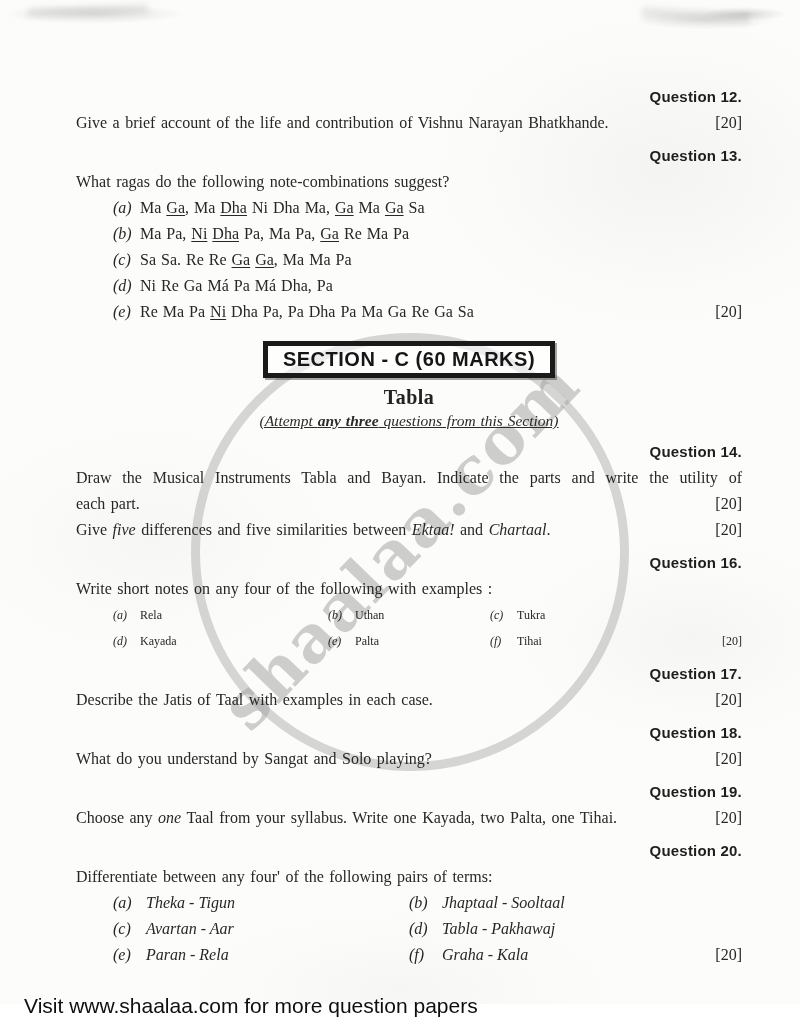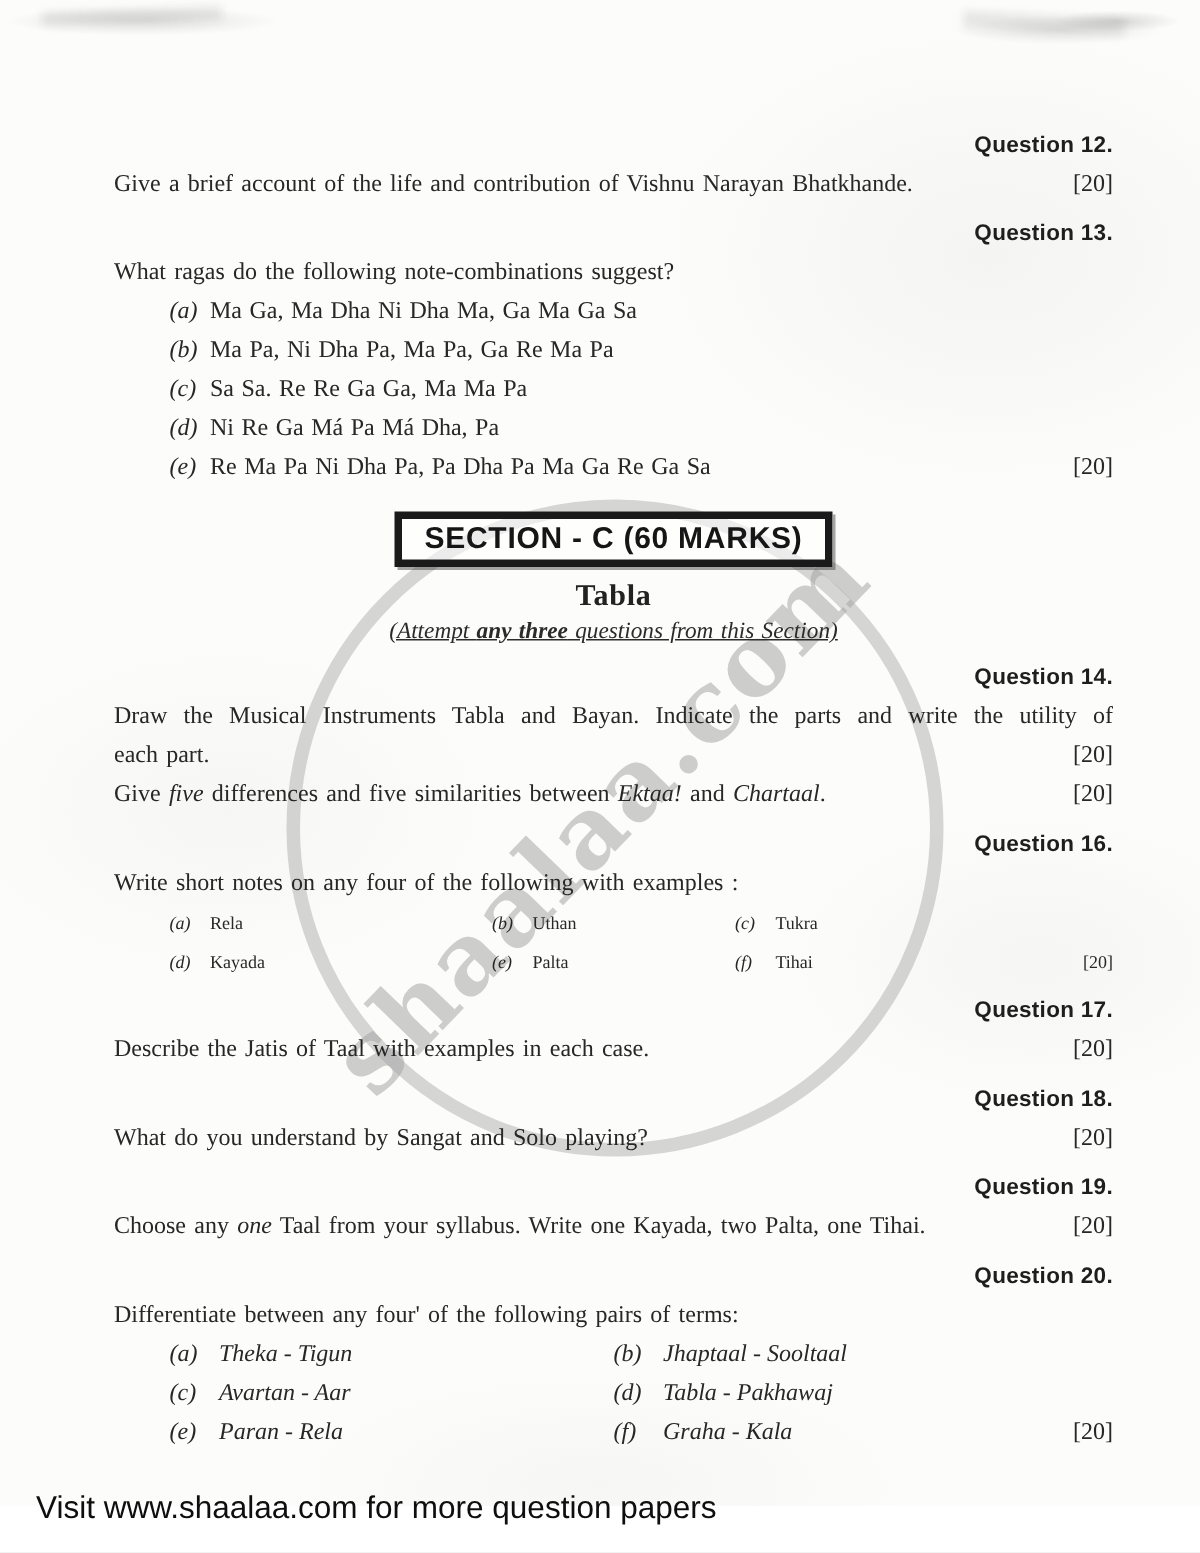--- a/index.html
+++ b/index.html
@@ -23,21 +23,21 @@
   
   .content{position:absolute;left:76px;top:88px;width:666px;z-index:2;}
   .q-title{font-family:"Liberation Sans","DejaVu Sans",sans-serif;font-weight:bold;font-size:15px;
            line-height:18px;margin:11px 0 4px;color:#1e1e1e;letter-spacing:.2px;text-align:right;}
   .content .first{margin-top:0;}
   .line{position:relative;line-height:26px;font-size:16px;word-spacing:1.5px;}
   .stretch{text-align:justify;text-align-last:justify;}
   .marks{position:absolute;right:0;top:0;font-style:normal;font-weight:normal;}
   .note-item{position:relative;padding-left:37px;line-height:26px;font-size:16px;word-spacing:1px;}
   .mk{display:inline-block;width:27px;font-style:italic;}
-  .u{text-underline-offset:2px;}
+  .u{text-decoration:underline;text-underline-offset:2px;}
   .i{font-style:italic;}
   .b{font-weight:bold;}
   .section-wrap{text-align:center;margin-top:16px;}
   .section-box{display:inline-block;border:5px solid #1a1a1a;padding:2px 15px;
                box-shadow:2px 2px 0 rgba(60,60,60,.45);background:rgba(255,255,255,.55);}
   .section-box .hdr{font-family:"Liberation Sans","DejaVu Sans",sans-serif;font-weight:bold;
                font-size:20px;letter-spacing:.5px;color:#161616;}
   .section-sub{text-align:center;font-weight:bold;font-size:20px;line-height:24px;margin-top:7px;
                letter-spacing:.5px;color:#222;}
   .section-instr{text-align:center;font-size:15.5px;line-height:23px;word-spacing:1px;color:#2b2b2b;text-decoration:underline;}

